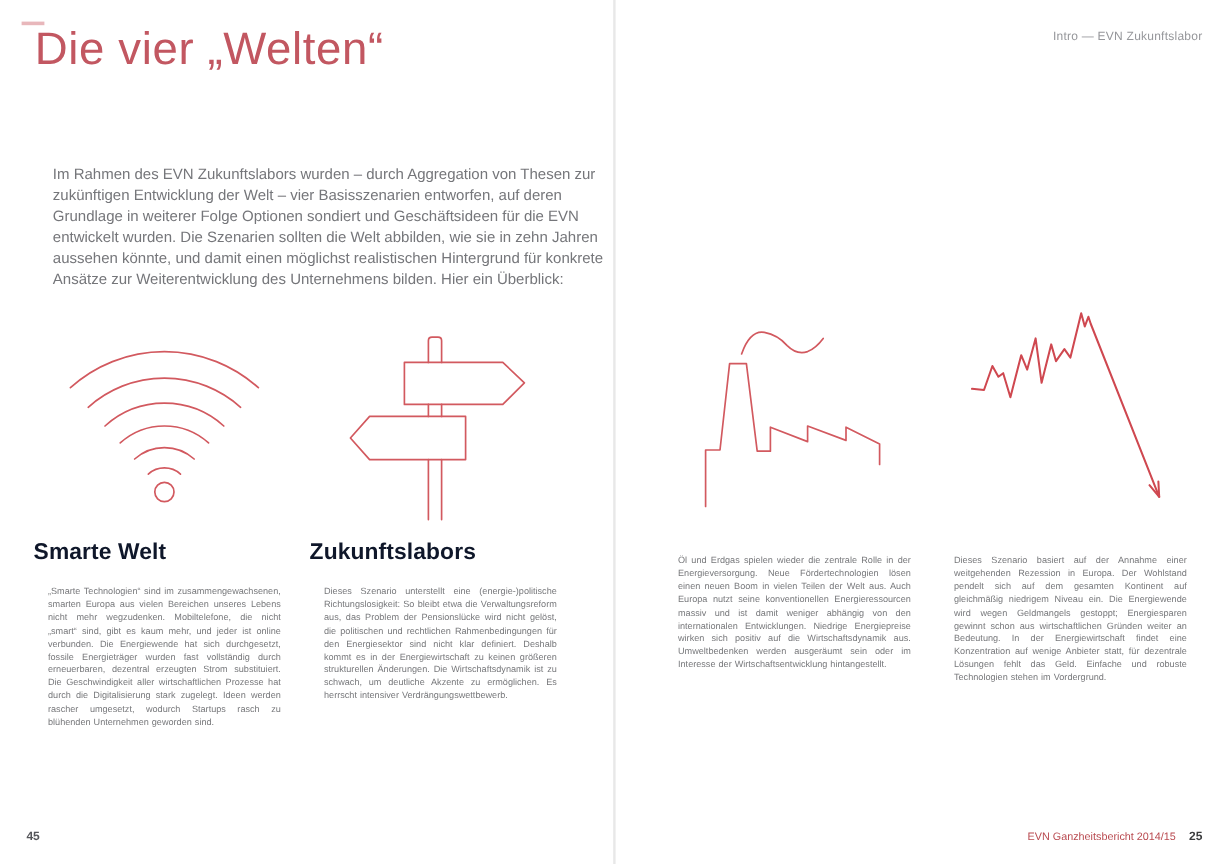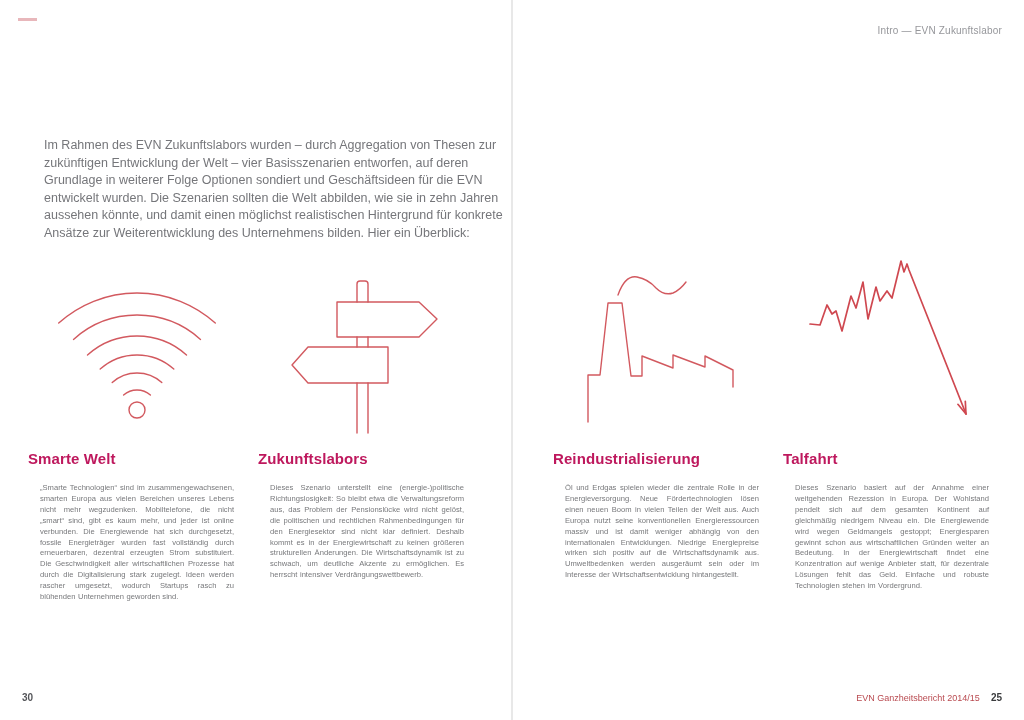--- a/index.html
+++ b/index.html
@@ -16,39 +16,40 @@
   .header-right{
     position:absolute;right:22px;top:25px;font-size:10px;color:#96979b;letter-spacing:.2px;
   }
   .intro{
     position:absolute;left:28px;top:121px;width:465px;margin:16px;
     font-size:12.5px;line-height:17.5px;color:#75767a;text-align:left;
   }
   .icon-box{position:absolute;}
   .icon-box svg{display:block;}
   .col{position:absolute;top:450px;width:218px;}
-  .col h2{margin:0 0 16px 0;font-size:15px;font-weight:bold;color:#be185d;letter-spacing:.1px;}
+  .col h2{margin:0 0 16px 0;font-size:19px;font-weight:bold;color:#0f172a;letter-spacing:.1px;}
   .col p{
     margin:12px;font-size:7.6px;line-height:10.9px;color:#77787b;
     text-align:justify;hyphens:auto;-webkit-hyphens:auto;word-spacing:.4px;
   }
   .col1{left:28px;} .col2{left:258px;} .col3{left:553px;} .col4{left:783px;}
   .pagenum-left{position:absolute;left:22px;top:692px;font-size:10px;font-weight:bold;color:#55565a;}
   .footer-right{position:absolute;right:22px;top:692px;font-size:9px;white-space:nowrap;text-align:right;}
   .footer-red{color:#b94a50;margin-right:11px;}
   .footer-num{font-size:10px;font-weight:bold;color:#3b3c3e;}
 </style>
 </head>
 <body>
 
 <div class="spread">
 
   <div class="gutter"></div>
   <div class="corner-mark"></div>
 
+  <h1 class="page-title">Die vier „Welten“</h1>
 
   <div class="header-right">Intro — EVN Zukunftslabor</div>
 
   <p class="intro">Im Rahmen des EVN Zukunftslabors wurden – durch Aggregation von Thesen zur zukünftigen Entwicklung der Welt – vier Basisszenarien entworfen, auf deren Grundlage in weiterer Folge Optionen sondiert und Geschäftsideen für die EVN entwickelt wurden. Die Szenarien sollten die Welt abbilden, wie sie in zehn Jahren aussehen könnte, und damit einen möglichst realistischen Hintergrund für konkrete Ansätze zur Weiterentwicklung des Unternehmens bilden. Hier ein Überblick:</p>
 
   <div class="icon-box" style="left:55px;top:280px;">
     <svg width="166" height="142" viewBox="0 0 166 142" fill="none" stroke="#d2595f" stroke-width="1.4" stroke-linecap="round">
       <path d="M68.6,115.1 A20 20 0 0 1 95.4,115.1"></path>
       <path d="M57.2,102.5 A37 37 0 0 1 106.8,102.5"></path>
       <path d="M45.2,89.1 A55 55 0 0 1 118.8,89.1"></path>
@@ -87,27 +88,25 @@
     <h2>Smarte Welt</h2>
     <p>„Smarte Technologien“ sind im zusammengewachsenen, smarten Europa aus vielen Bereichen unseres Lebens nicht mehr wegzudenken. Mobiltelefone, die nicht „smart“ sind, gibt es kaum mehr, und jeder ist online verbunden. Die Energiewende hat sich durchgesetzt, fossile Energieträger wurden fast vollständig durch erneuerbaren, dezentral erzeugten Strom substituiert. Die Geschwindigkeit aller wirtschaftlichen Prozesse hat durch die Digitalisierung stark zugelegt. Ideen werden rascher umgesetzt, wodurch Startups rasch zu blühenden Unternehmen geworden sind.</p>
   </section>
 
   <section class="col col2">
     <h2>Zukunftslabors</h2>
     <p>Dieses Szenario unterstellt eine (energie-)politische Richtungslosigkeit: So bleibt etwa die Verwaltungsreform aus, das Problem der Pensionslücke wird nicht gelöst, die politischen und rechtlichen Rahmenbedingungen für den Energiesektor sind nicht klar definiert. Deshalb kommt es in der Energiewirtschaft zu keinen größeren strukturellen Änderungen. Die Wirtschaftsdynamik ist zu schwach, um deutliche Akzente zu ermöglichen. Es herrscht intensiver Verdrängungswettbewerb.</p>
   </section>
 
   <section class="col col3">
-    <h2>Reindustrialisierung</h2>
     <p>Öl und Erdgas spielen wieder die zentrale Rolle in der Energieversorgung. Neue Fördertechnologien lösen einen neuen Boom in vielen Teilen der Welt aus. Auch Europa nutzt seine konventionellen Energieressourcen massiv und ist damit weniger abhängig von den internationalen Entwicklungen. Niedrige Energiepreise wirken sich positiv auf die Wirtschaftsdynamik aus. Umweltbedenken werden ausgeräumt sein oder im Interesse der Wirtschaftsentwicklung hintangestellt.</p>
   </section>
 
   <section class="col col4">
-    <h2>Talfahrt</h2>
     <p>Dieses Szenario basiert auf der Annahme einer weitgehenden Rezession in Europa. Der Wohlstand pendelt sich auf dem gesamten Kontinent auf gleichmäßig niedrigem Niveau ein. Die Energiewende wird wegen Geldmangels gestoppt; Energiesparen gewinnt schon aus wirtschaftlichen Gründen weiter an Bedeutung. In der Energiewirtschaft findet eine Konzentration auf wenige Anbieter statt, für dezentrale Lösungen fehlt das Geld. Einfache und robuste Technologien stehen im Vordergrund.</p>
   </section>
 
-  <div class="pagenum-left">30</div>
+  <div class="pagenum-left">45</div>
   <div class="footer-right">
     <span class="footer-red">EVN Ganzheitsbericht 2014/15</span><span class="footer-num">25</span>
   </div>
 
 </div>
 
 </body></html>

